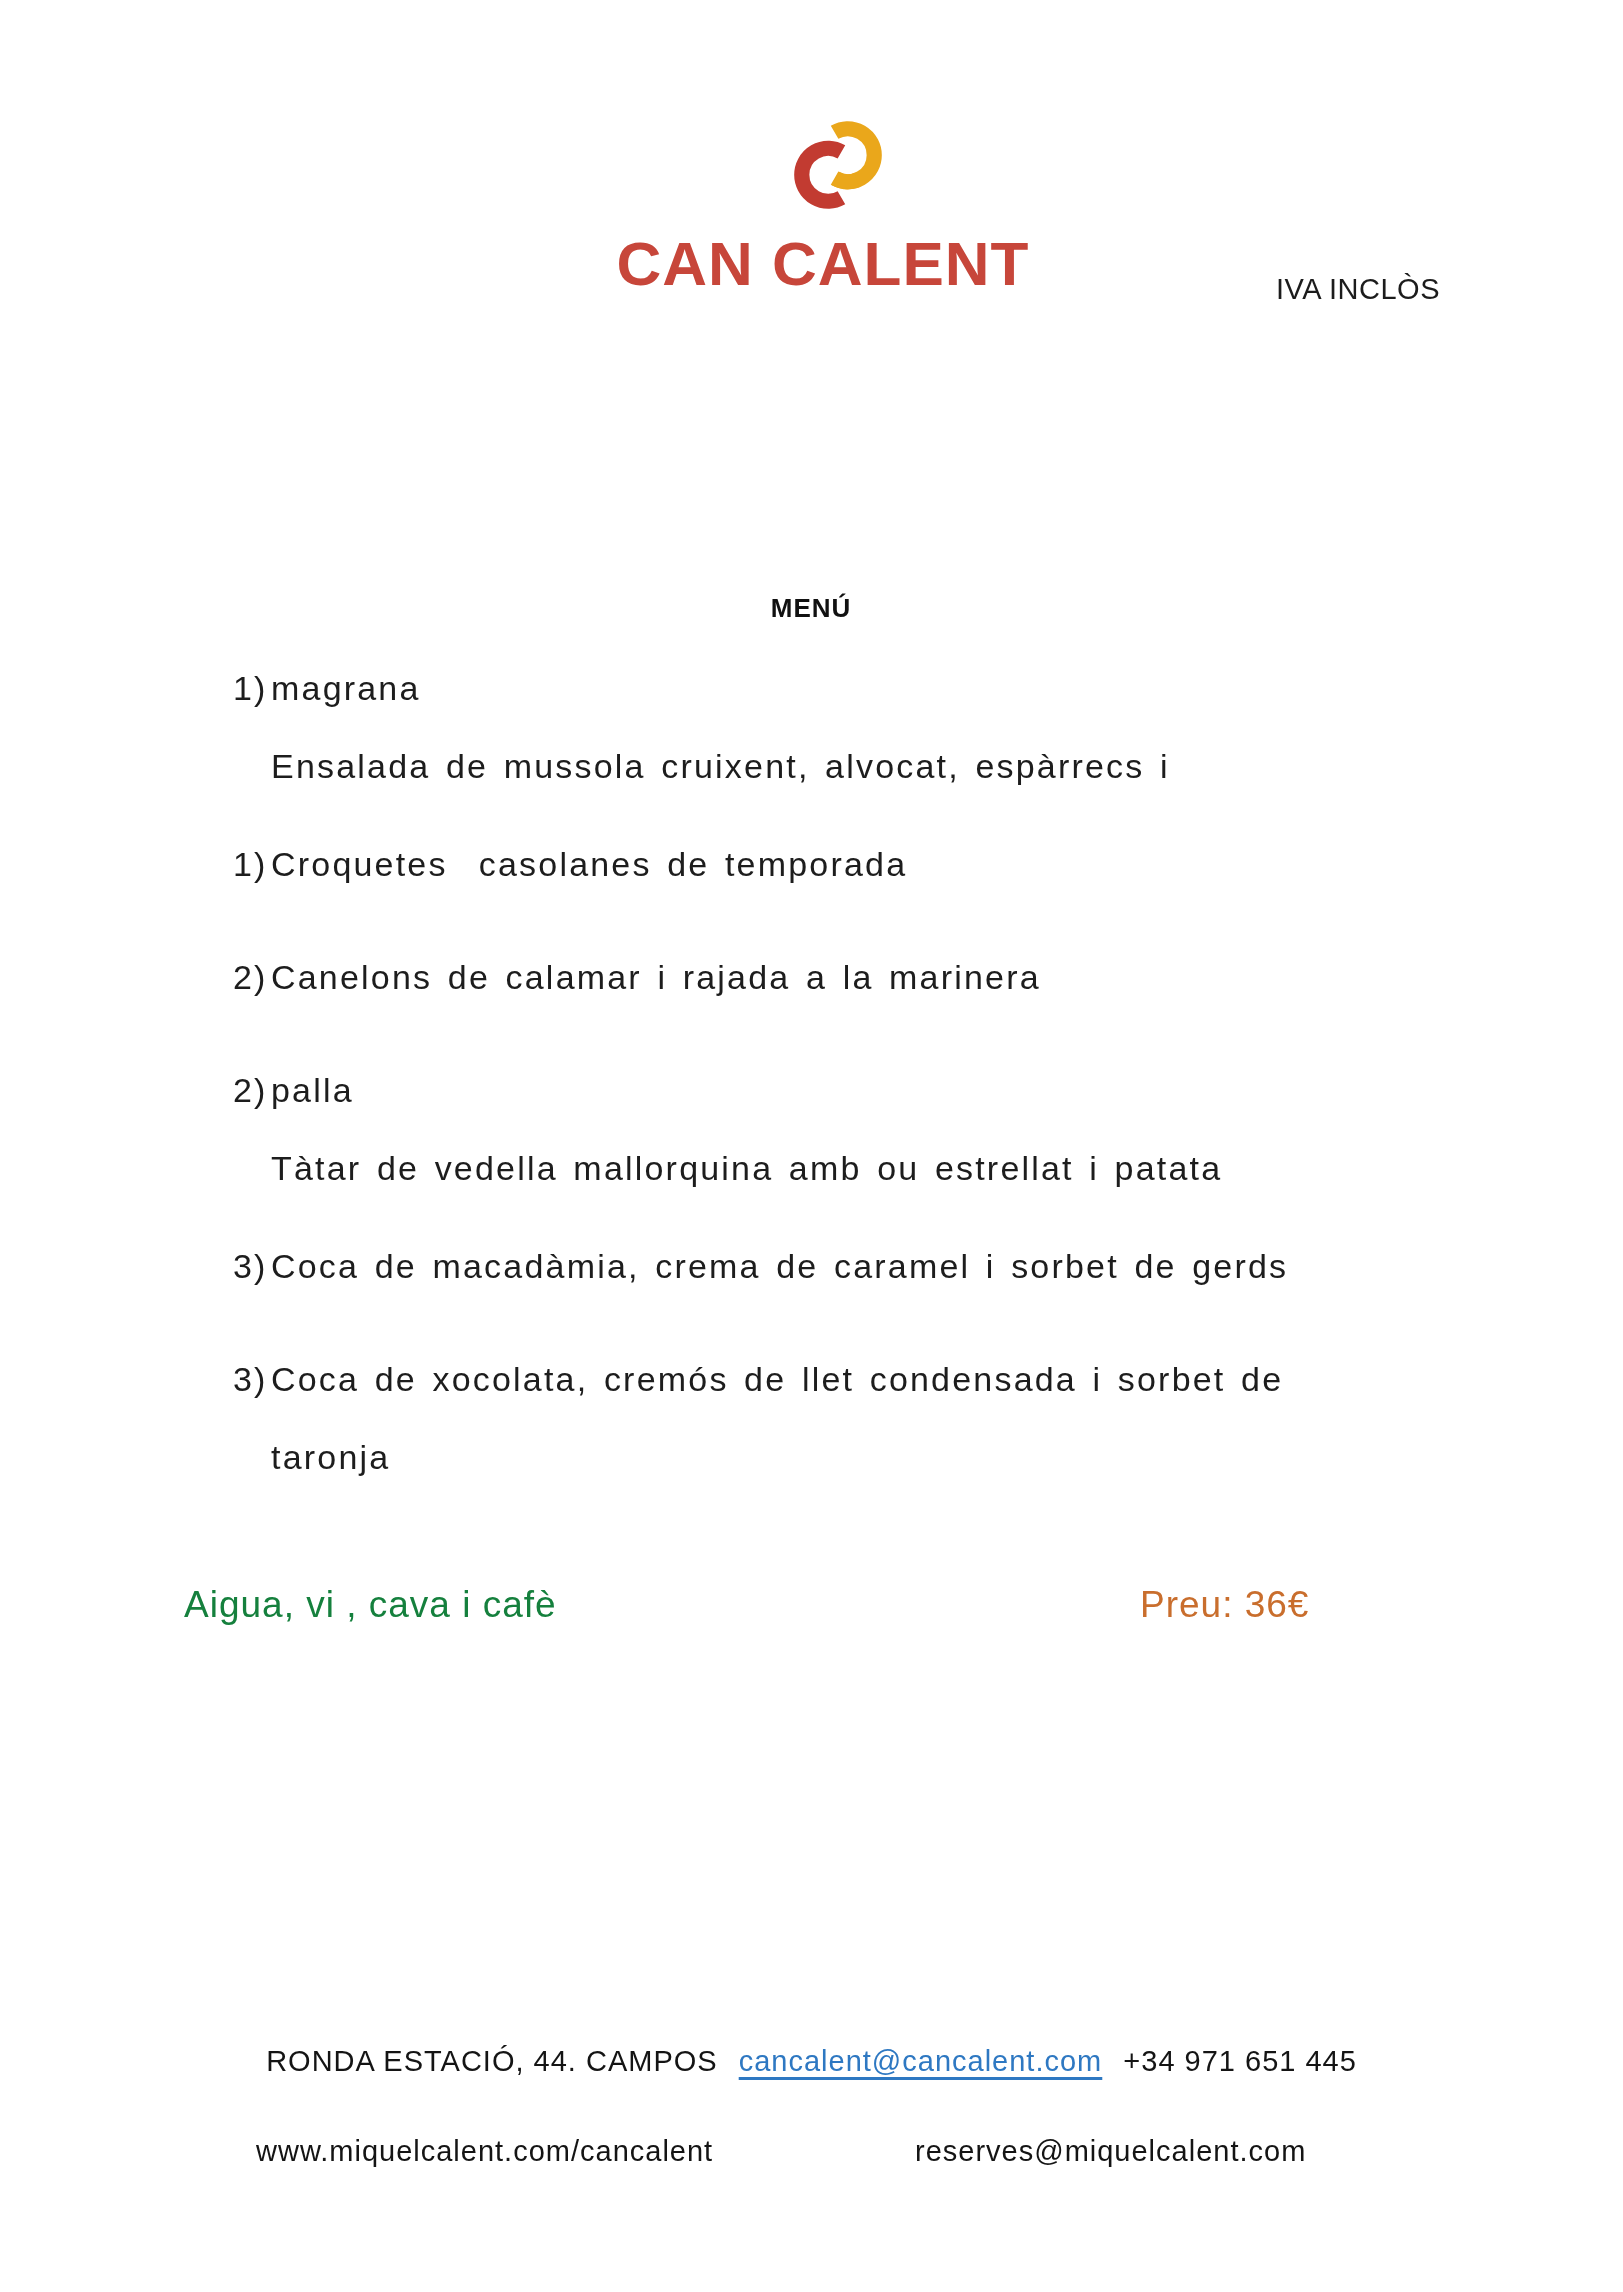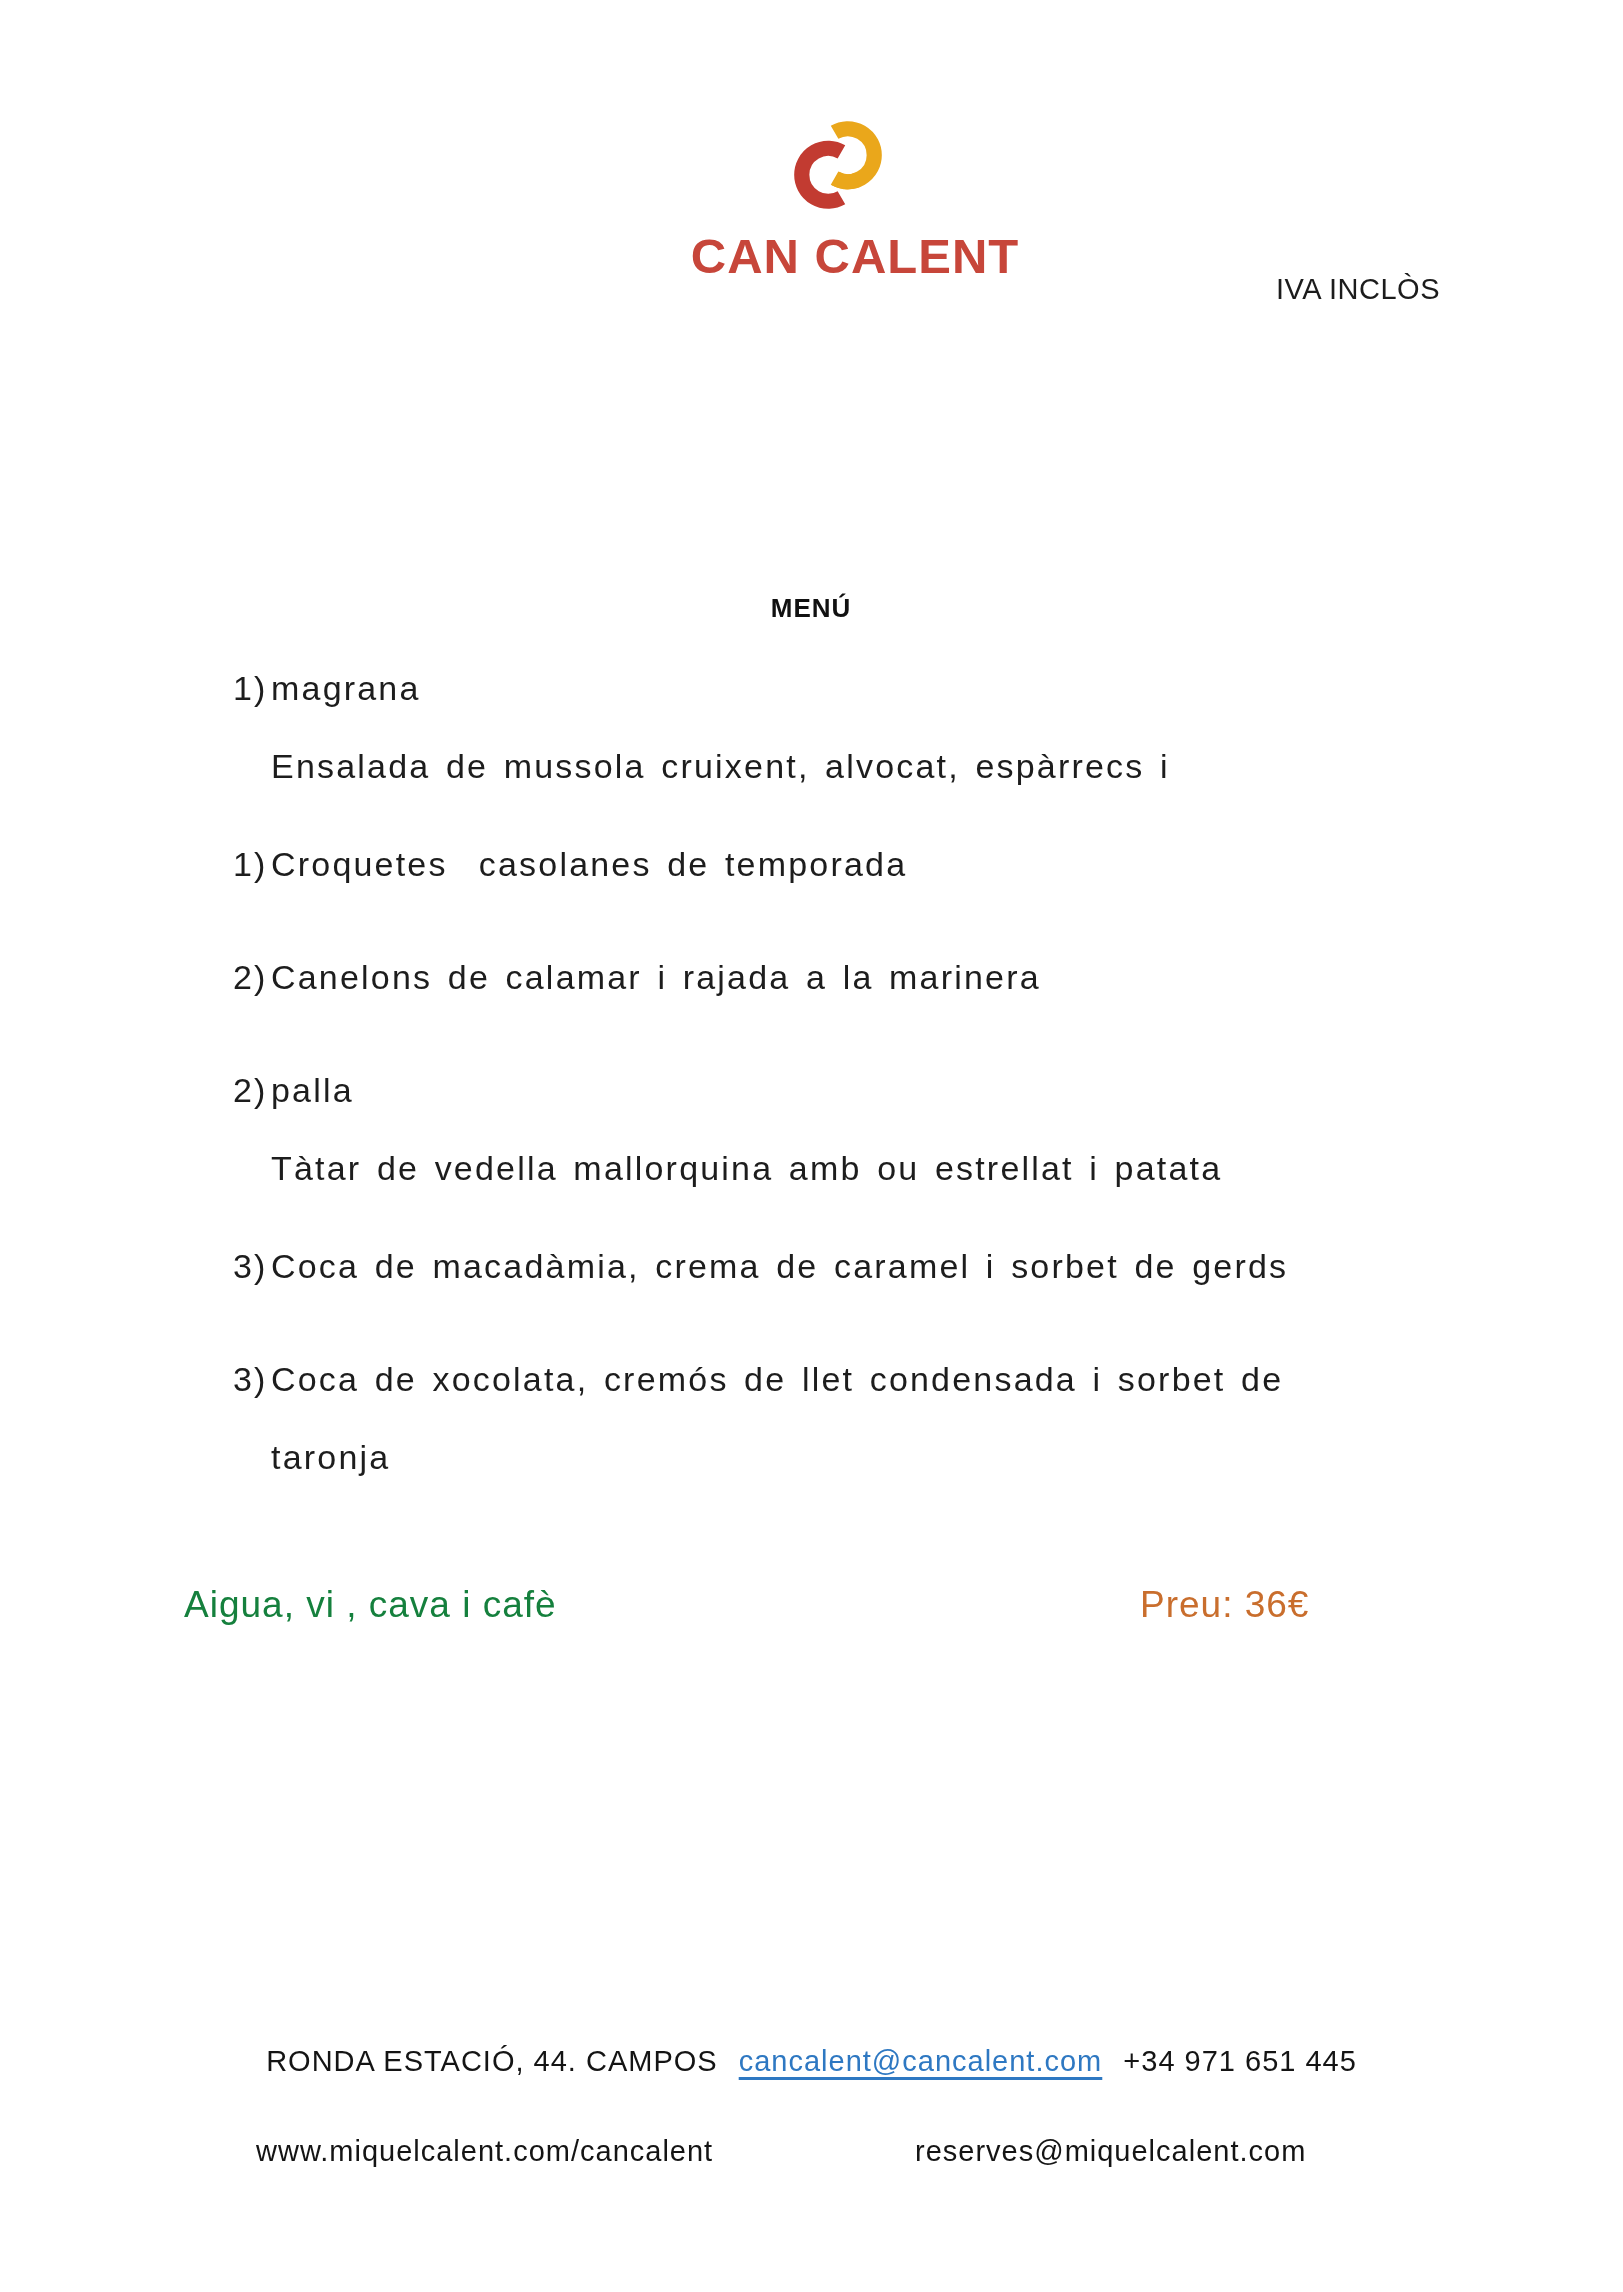--- a/index.html
+++ b/index.html
@@ -9,23 +9,22 @@
     background:#ffffff;
     margin:0 auto;
     font-family:"Liberation Sans", sans-serif;
     color:var(--text_dark,#1d1d1d);
     overflow:hidden;
   }
   
   .logo-svg{position:absolute;left:789px;top:114px;width:98px;height:102px;}
   .brand-title{
     position:absolute;left:823px;top:228px;transform:translateX(-50%);
-    font-size:49px;font-weight:700;letter-spacing:1px;white-space:nowrap;
+    font-size:62px;font-weight:700;letter-spacing:1px;white-space:nowrap;
     color:var(--brand_red,#c7463a);
-    margin-left:32px;
   }
   .iva-note{
     position:absolute;left:1276px;top:273px;
     font-size:29px;letter-spacing:0.5px;color:#1c1c1c;white-space:nowrap;
   }
   
   .menu-title{
     position:absolute;left:811px;top:573px;transform:translateX(-50%);
     font-size:26px;font-weight:700;letter-spacing:1px;color:#111;margin-top:20px;
   }

